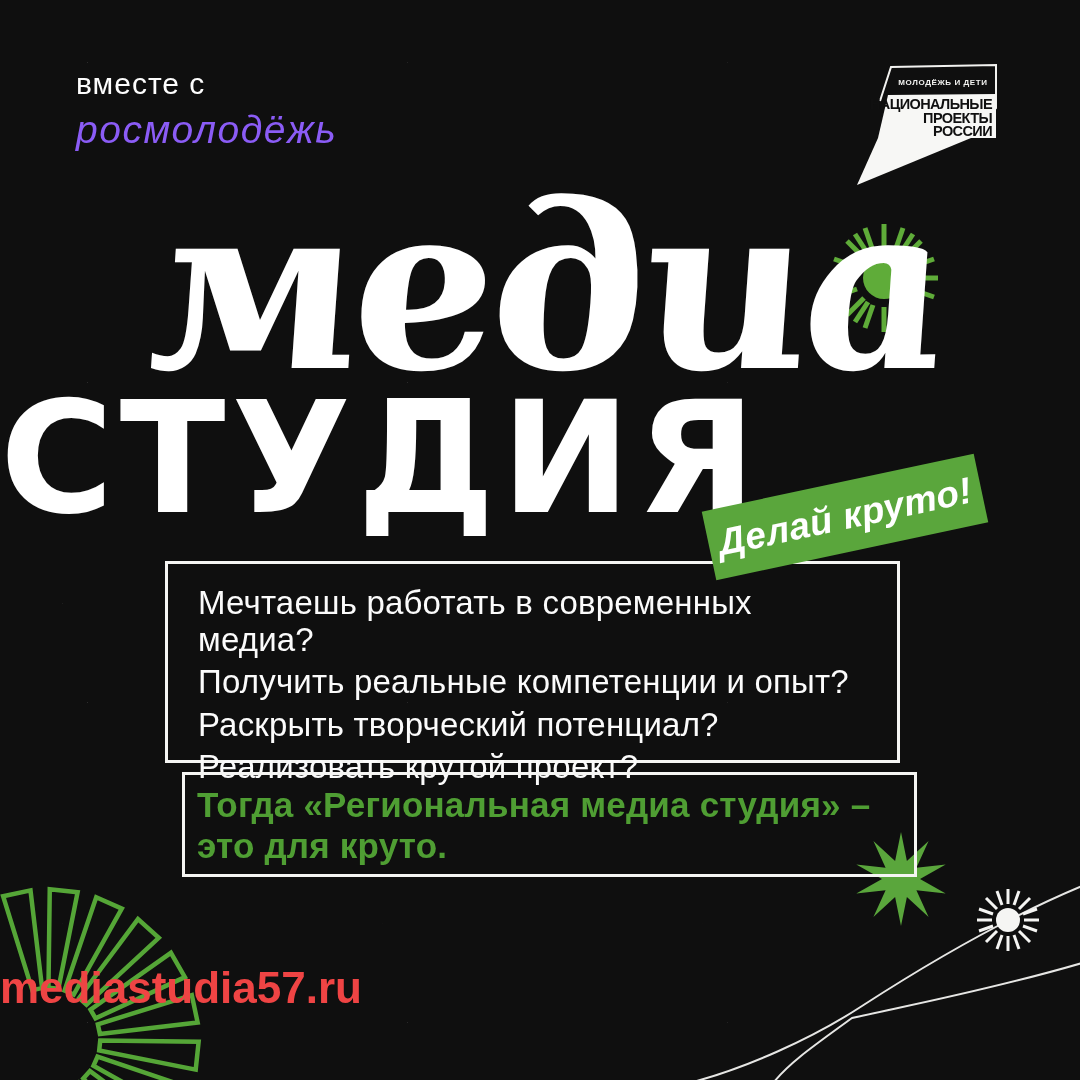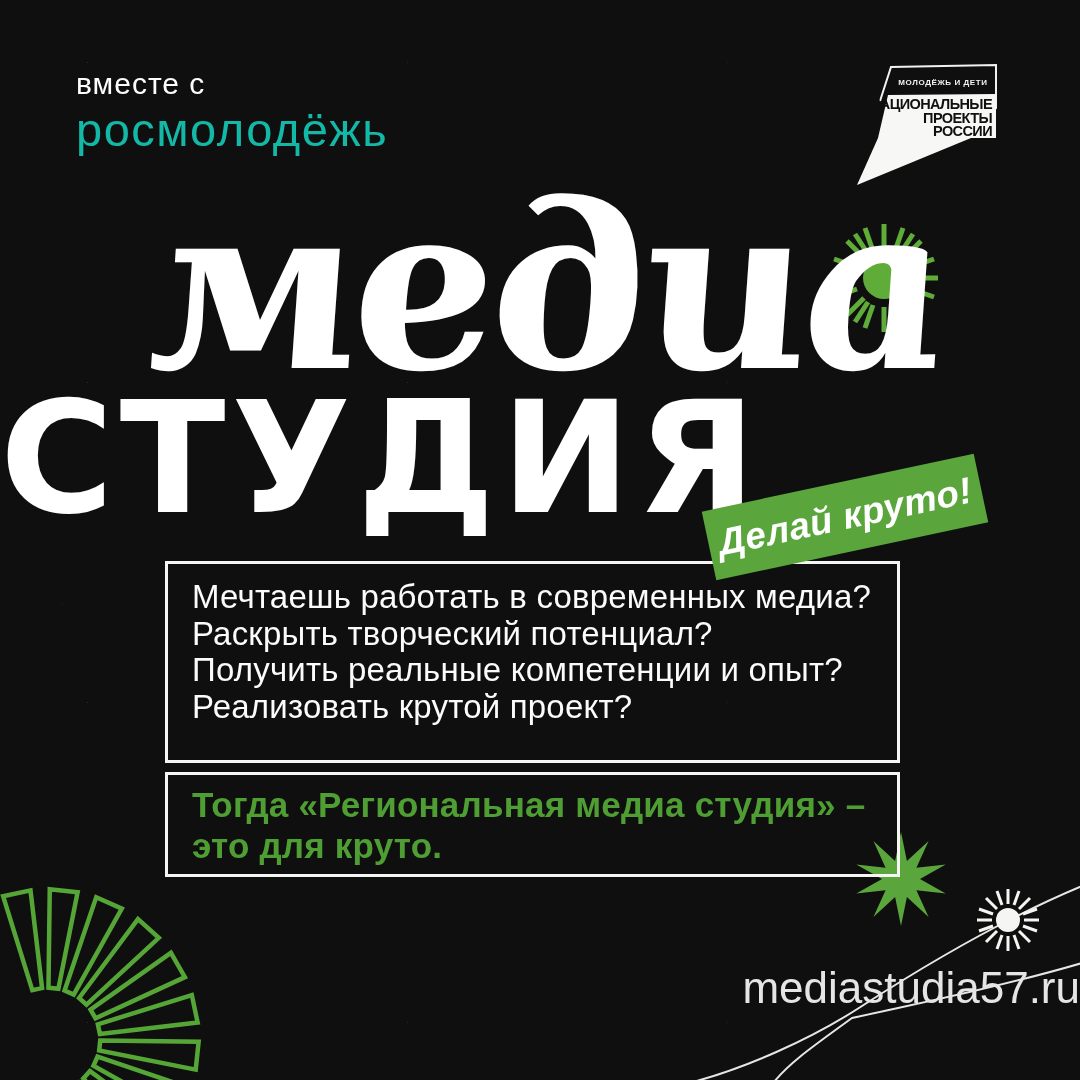--- a/index.html
+++ b/index.html
@@ -6,21 +6,21 @@
   .canvas{
     position:relative;width:1080px;height:1080px;overflow:hidden;
     background:#0f0f0f;
     font-family:"Liberation Sans",sans-serif;
     color:#fff;
   }
   .abs{position:absolute;}
   
   .header{left:76px;top:64px;z-index:4;}
   .pretitle{font-size:30px;letter-spacing:1px;line-height:40px;color:#fdfdfd;}
-  .brand{font-size:47px;letter-spacing:1.5px;line-height:52px;color:#14b8a6;}
+  .brand{font-size:39px;letter-spacing:1.5px;line-height:52px;color:#8b5cf6;font-style:italic;}
   
   .np-logo{left:853px;top:52px;width:166px;height:150px;z-index:4;}
   
   .title1{
     left:0;right:0;top:168px;text-align:center;z-index:3;
     font-family:"DejaVu Serif",serif;font-style:italic;font-weight:bold;
     font-size:230px;line-height:1.04;letter-spacing:-8px;color:#ffffff;
   }
   .title1 .unslant{display:inline-block;transform:skewX(7deg);}
   .title2{
@@ -34,27 +34,27 @@
     left:845px;top:517px;width:278px;height:70px;margin-left:-139px;margin-top:-35px;
     transform:rotate(-12deg);background:#5AA63C;z-index:6;
     display:flex;align-items:center;justify-content:center;
   }
   .badge-label{
     font-style:italic;font-weight:bold;font-size:37px;color:#ffffff;letter-spacing:0.5px;
   }
   
   .box{border:3px solid #f5f5f3;background:transparent;z-index:5;box-sizing:border-box;}
   .box-questions{left:165px;top:561px;width:735px;height:202px;padding:15px 24px;}
-  .box-questions p{margin:0;font-size:33px;line-height:36.5px;color:#fbfbfb;letter-spacing:0.2px;}
-  .box-cta{left:165px;top:772px;width:735px;height:105px;padding:9px 24px;}
+  .box-questions p{margin:6px;font-size:33px;line-height:36.5px;color:#fbfbfb;letter-spacing:0.2px;}
+  .box-cta{left:182px;top:772px;width:735px;height:105px;padding:9px 12px;}
   .box-cta p{margin:0;font-weight:bold;font-size:35px;line-height:41px;color:#4F9E33;letter-spacing:0.2px;}
   
   .site-url{
-    left:0;right:0;top:963px;text-align:right;z-index:4;
-    font-weight:normal;font-size:44px;letter-spacing:0;color:#e5e5e5;
+    left:0;right:0;top:963px;text-align:left;z-index:4;
+    font-weight:bold;font-size:44px;letter-spacing:0;color:#ef4444;
   }
   
   .fan{left:0;top:858px;width:260px;height:222px;z-index:1;}
   .star10{left:845px;top:823px;width:112px;height:112px;z-index:2;}
   .spark{left:970px;top:882px;width:76px;height:76px;z-index:2;}
   .curves{left:0;top:0;width:1080px;height:1080px;z-index:1;}
   .noise{left:0;top:0;width:1080px;height:1080px;z-index:50;pointer-events:none;}
 </style>
 </head>
 <body>
@@ -108,22 +108,22 @@
     <span class="unslant">медиа</span>
   </div>
   <div class="abs title2">СТУДИЯ</div>
 
   <div class="abs badge">
     <span class="badge-label">Делай круто!</span>
   </div>
 
   <div class="abs box box-questions">
     <p>Мечтаешь работать в современных медиа?</p>
+    <p>Получить реальные компетенции и опыт?</p>
     <p>Раскрыть творческий потенциал?</p>
-    <p>Получить реальные компетенции и опыт?</p>
     <p>Реализовать крутой проект?</p>
   </div>
 
   <div class="abs box box-cta">
     <p>Тогда «Региональная медиа студия» –</p>
     <p>это для круто.</p>
   </div>
 
   <div class="abs site-url">mediastudia57.ru</div>
 

